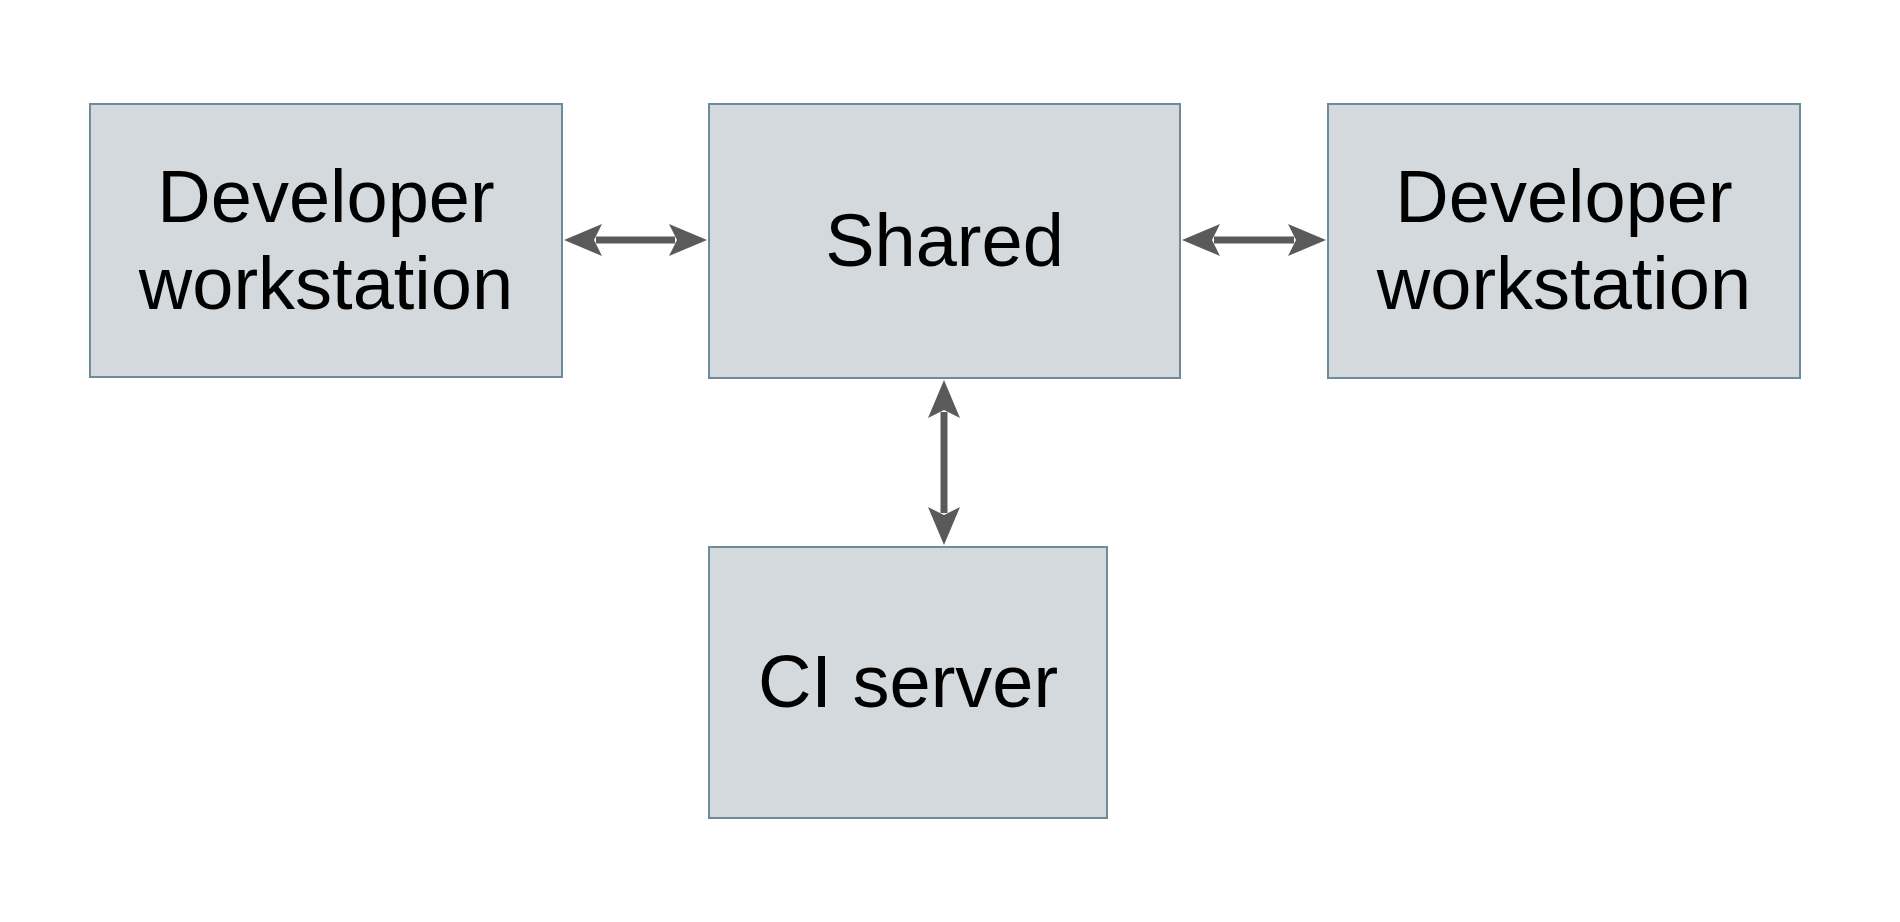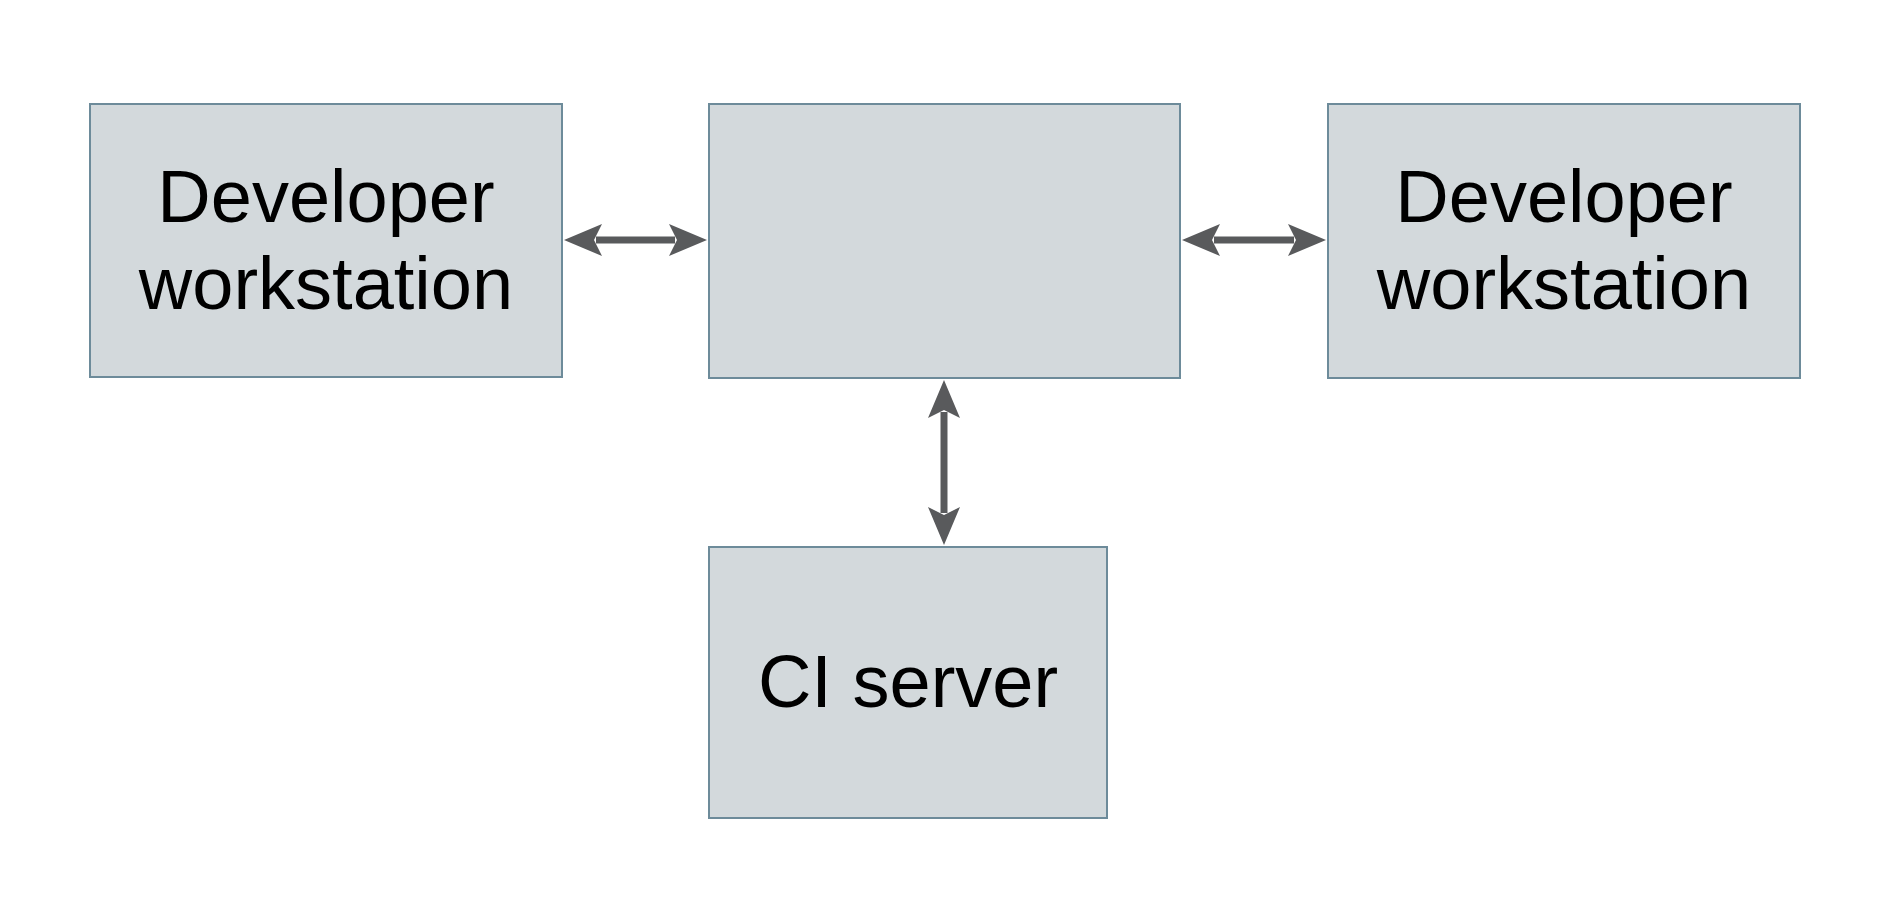--- a/index.html
+++ b/index.html
@@ -57,20 +57,21 @@
 
   <div class="node" style="left:89px;top:103px;width:474px;height:275px;">
     <div class="label">
       <span class="line">Developer</span>
       <span class="line">workstation</span>
     </div>
   </div>
 
   <div class="node" style="left:708px;top:103px;width:473px;height:276px;">
     <div class="label">
+      <span class="line">Shared</span>
     </div>
   </div>
 
   <div class="node" style="left:1327px;top:103px;width:474px;height:276px;">
     <div class="label">
       <span class="line">Developer</span>
       <span class="line">workstation</span>
     </div>
   </div>
 

